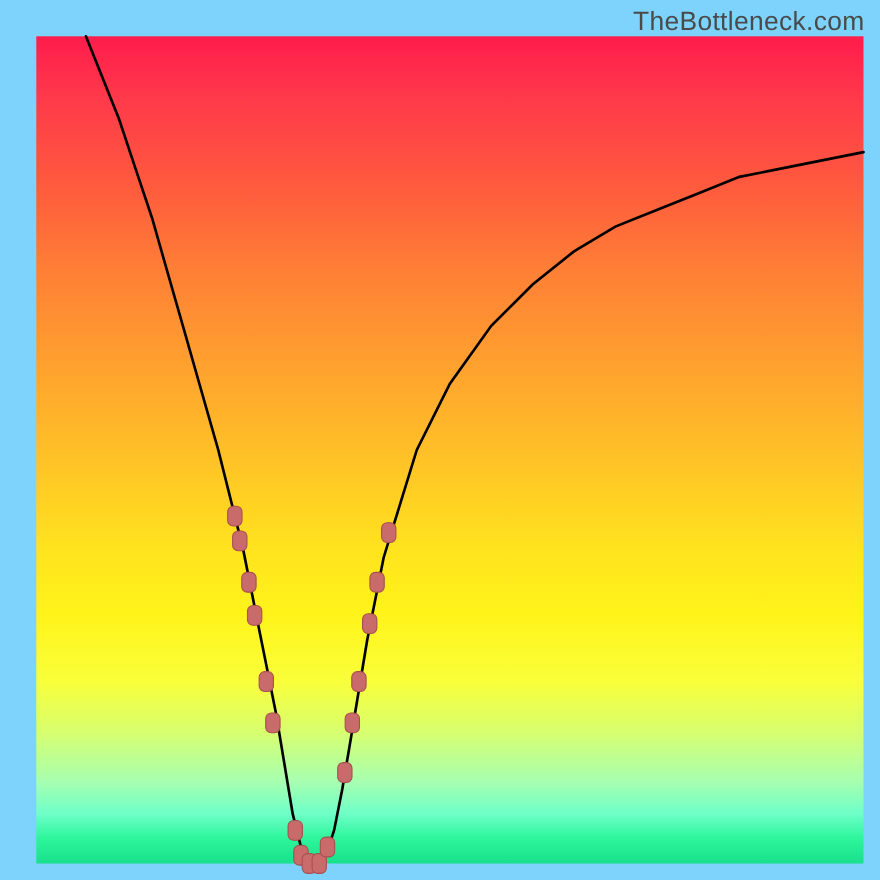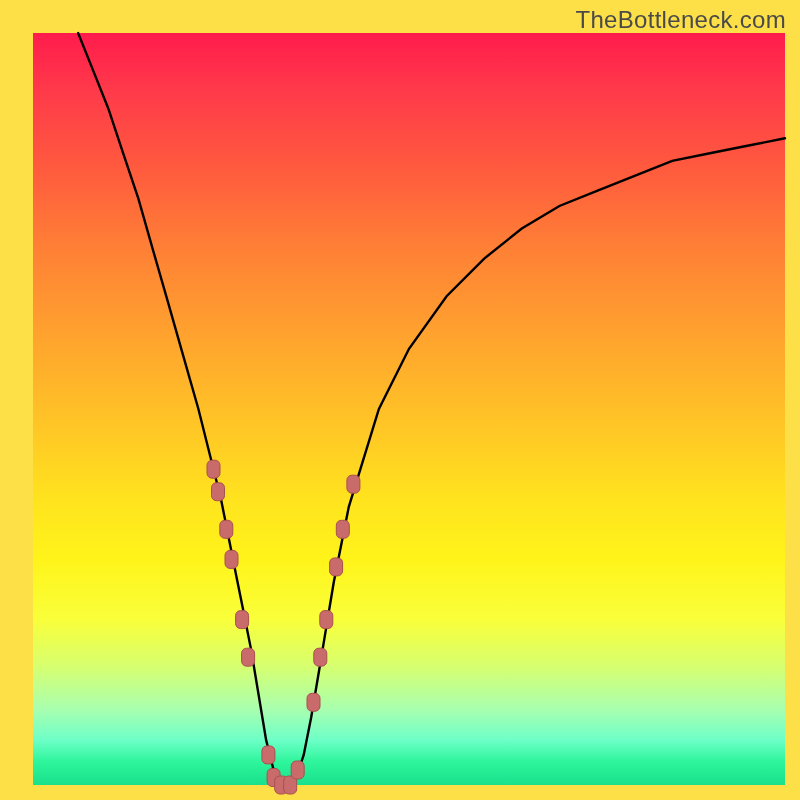--- a/index.html
+++ b/index.html
@@ -10,21 +10,21 @@
     overflow: hidden;
     background: #000;
     font-family: Arial, sans-serif;
   }
   .frame {
     position: absolute;
     left: 0;
     top: 0;
     width: 800px;
     height: 800px;
-    background: #fde047;
+    background: #7dd3fc;
   }
   .plot-area {
     position: absolute;
     left: 33px;
     top: 33px;
     width: 752px;
     height: 752px;
     background: linear-gradient(to bottom,
       #ff1c4c 0%,
       #ff3b4a 8%,

